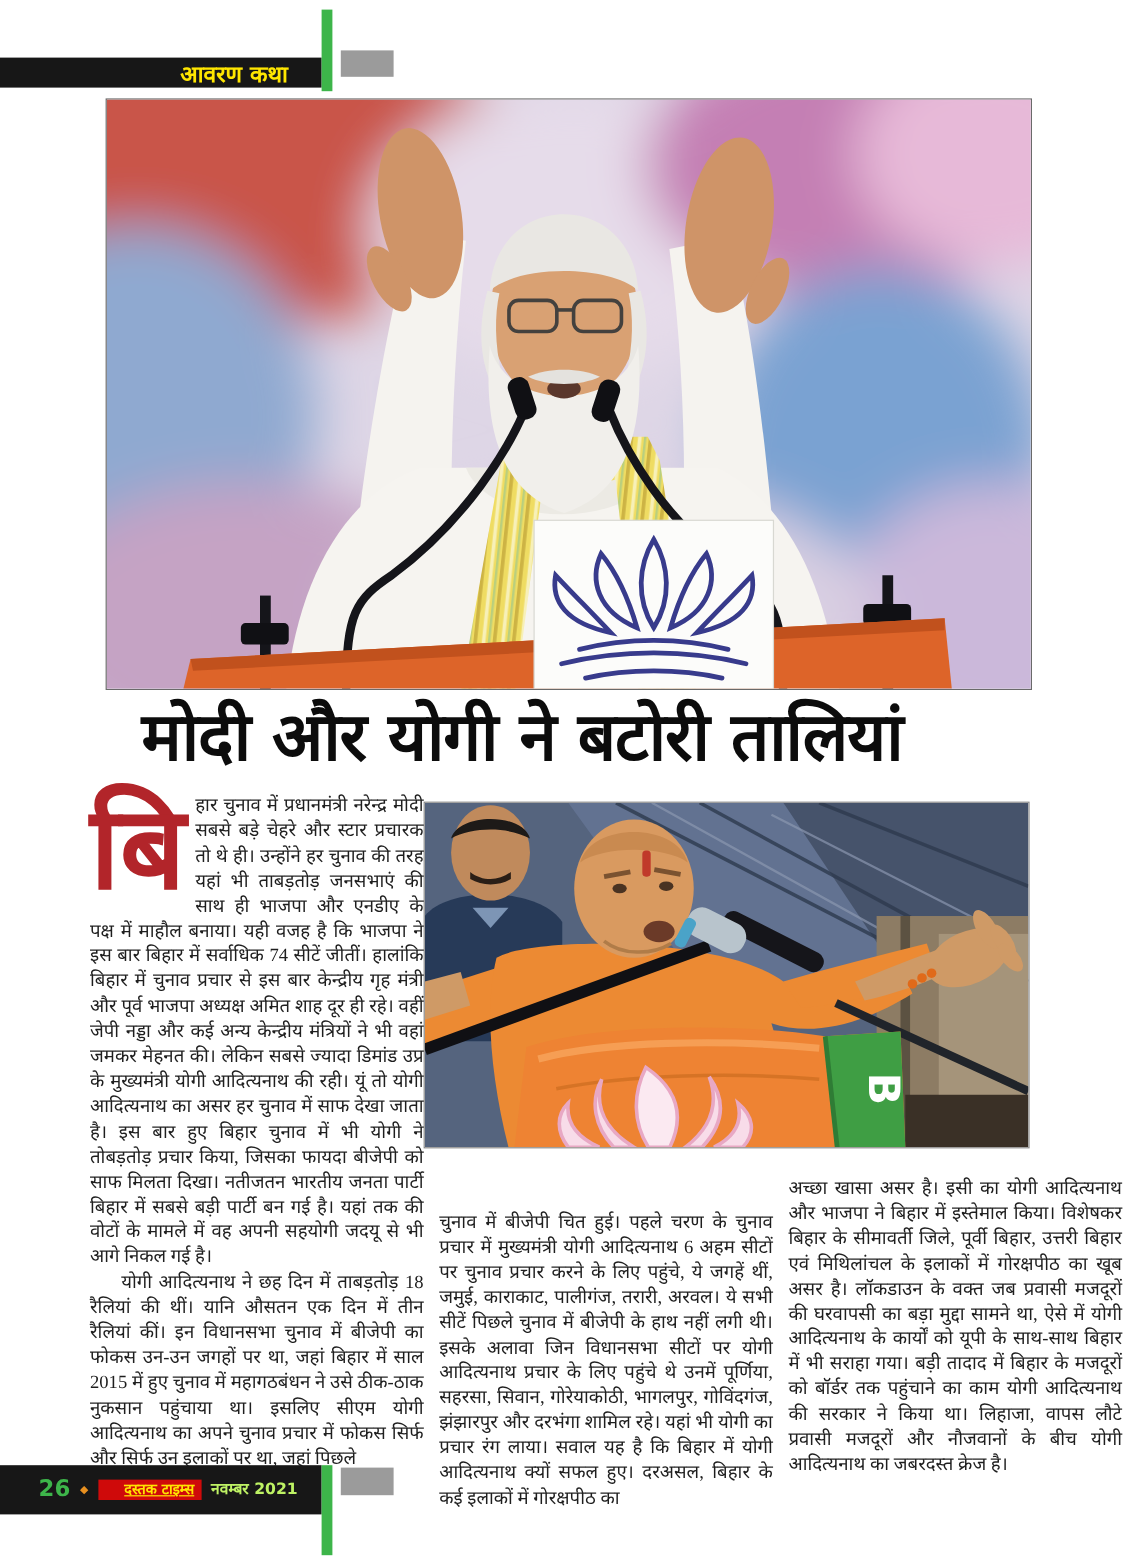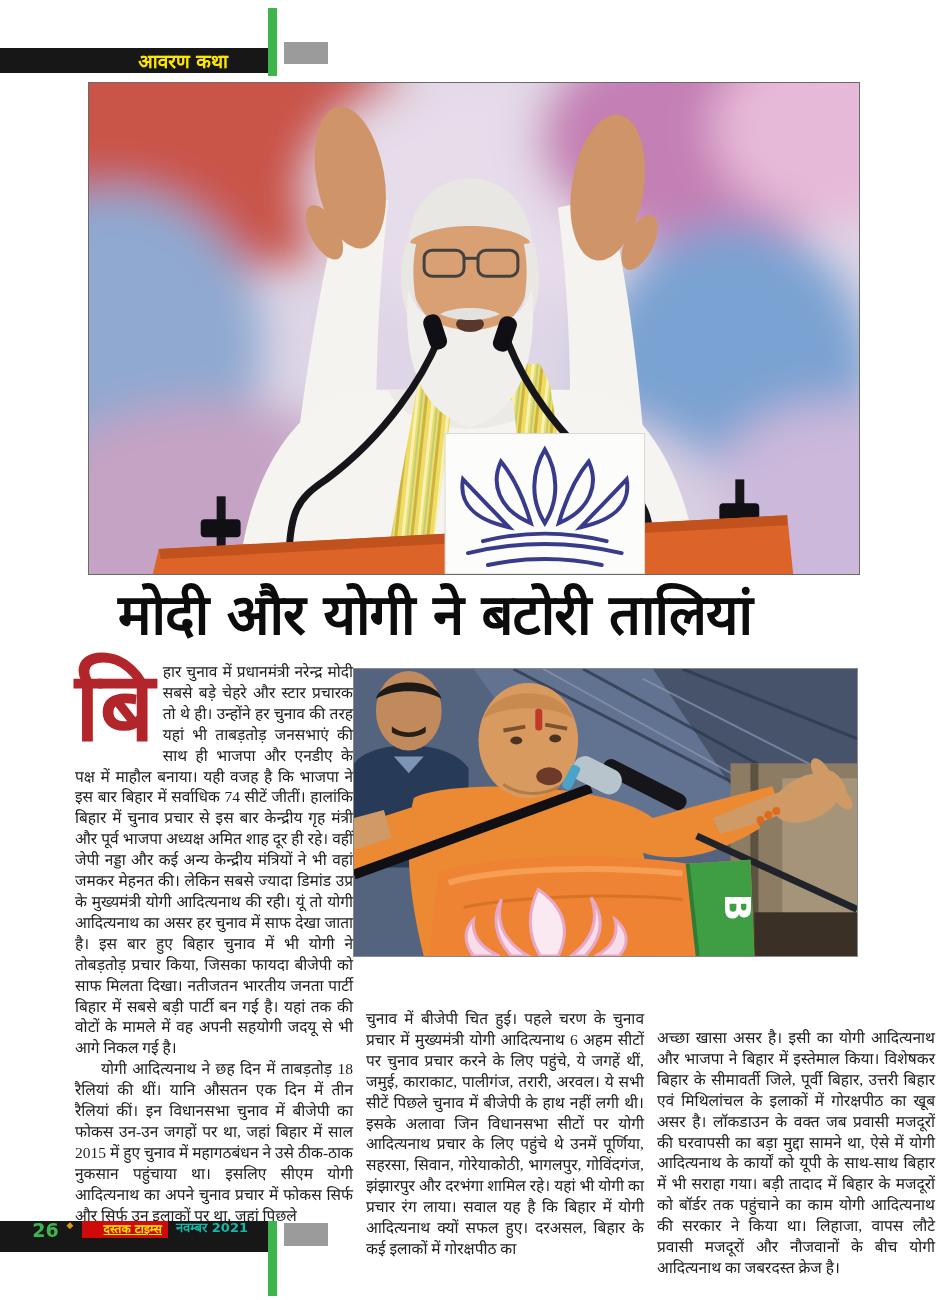--- a/index.html
+++ b/index.html
@@ -1,21 +1,21 @@
 <!DOCTYPE html>
 <html><head>
 <meta charset="utf-8">
 <style>
   html,body{margin:0;padding:0;background:#ffffff;}
   #page{position:relative;width:945px;height:1300px;background:#ffffff;overflow:hidden;
         font-family:"Liberation Serif", serif;}
 
   
   .header-bar{position:absolute;left:0;top:48px;width:268px;height:25px;background:#171717;
-      display:flex;align-items:center;justify-content:flex-end;padding-right:40px;box-sizing:border-box;}
+      display:flex;align-items:center;justify-content:flex-end;padding-right:28px;box-sizing:border-box;}
   .header-label{color:#ffe600;font-family:"DejaVu Sans", sans-serif;font-weight:bold;font-size:19px;}
   .green-bar-top{position:absolute;left:268px;top:8px;width:9px;height:68px;background:#3db54a;}
   .gray-box-top{position:absolute;left:284px;top:42px;width:44px;height:22px;background:#9b9b9b;}
 
   
   .modi-photo{position:absolute;left:88px;top:82px;width:772px;height:493px;
       border:1px solid #6a6a6a;box-sizing:border-box;overflow:hidden;}
   .yogi-photo{position:absolute;left:353px;top:668px;width:505px;height:289px;
       border:1px solid #8a8a8a;box-sizing:border-box;overflow:hidden;}
   .modi-photo svg,.yogi-photo svg{display:block;width:100%;height:100%;}
@@ -24,33 +24,33 @@
   .headline{position:absolute;left:86px;top:580px;width:852px;color:#0c0c0c;
       font-family:"DejaVu Sans", sans-serif;font-weight:bold;font-size:56px;line-height:70px;
       letter-spacing:-1px;white-space:nowrap;margin-left:32px;}
 
   
   .col{position:absolute;width:278px;text-align:justify;color:#1e1e1e;
        font-size:15.5px;line-height:20.9px;}
   .col p{margin:0;}
   .col-1{left:75px;top:662px;}
   .col-2{left:366px;top:1009px;}
-  .col-3{left:657px;top:1028px;}
+  .col-3{left:657px;top:981px;}
   .para-indent{text-indent:26px;}
   .drop-cap{float:left;color:#b2252a;font-family:"DejaVu Sans", sans-serif;font-weight:bold;
       font-size:96px;line-height:82px;padding:4px 8px 0 0;}
 
   
-  .footer-bar{position:absolute;left:0;top:1221px;width:268px;height:31px;background:#171717;
-      display:flex;align-items:flex-start;justify-content:flex-end;gap:8px;padding-right:20px;box-sizing:border-box;}
+  .footer-bar{position:absolute;left:0;top:1221px;width:268px;height:41px;background:#171717;
+      display:flex;align-items:center;justify-content:flex-end;gap:8px;padding-right:20px;box-sizing:border-box;}
   .page-num{color:#3db54a;font-family:"DejaVu Sans", sans-serif;font-weight:bold;font-size:19px;line-height:1;}
   .footer-sep{color:#e89020;font-size:9px;line-height:1;}
   .mag-box{background:#cf0a0a;color:#ffe600;font-family:"DejaVu Sans", sans-serif;font-weight:bold;
       font-size:12px;line-height:1;padding:2px 6px 3px 22px;text-decoration:underline;}
-  .issue-date{color:#14b8a6;font-family:"DejaVu Sans", sans-serif;font-weight:bold;font-size:13px;line-height:1;}
+  .issue-date{color:#bef264;font-family:"DejaVu Sans", sans-serif;font-weight:bold;font-size:13px;line-height:1;}
   .green-bar-bottom{position:absolute;left:268px;top:1221px;width:9px;height:75px;background:#3db54a;}
   .gray-box-bottom{position:absolute;left:284px;top:1223px;width:44px;height:23px;background:#9b9b9b;}
 </style>
 </head>
 <body>
 
 <div id="page">
 
   <div class="header-bar">
     <span class="header-label">आवरण कथा</span>

